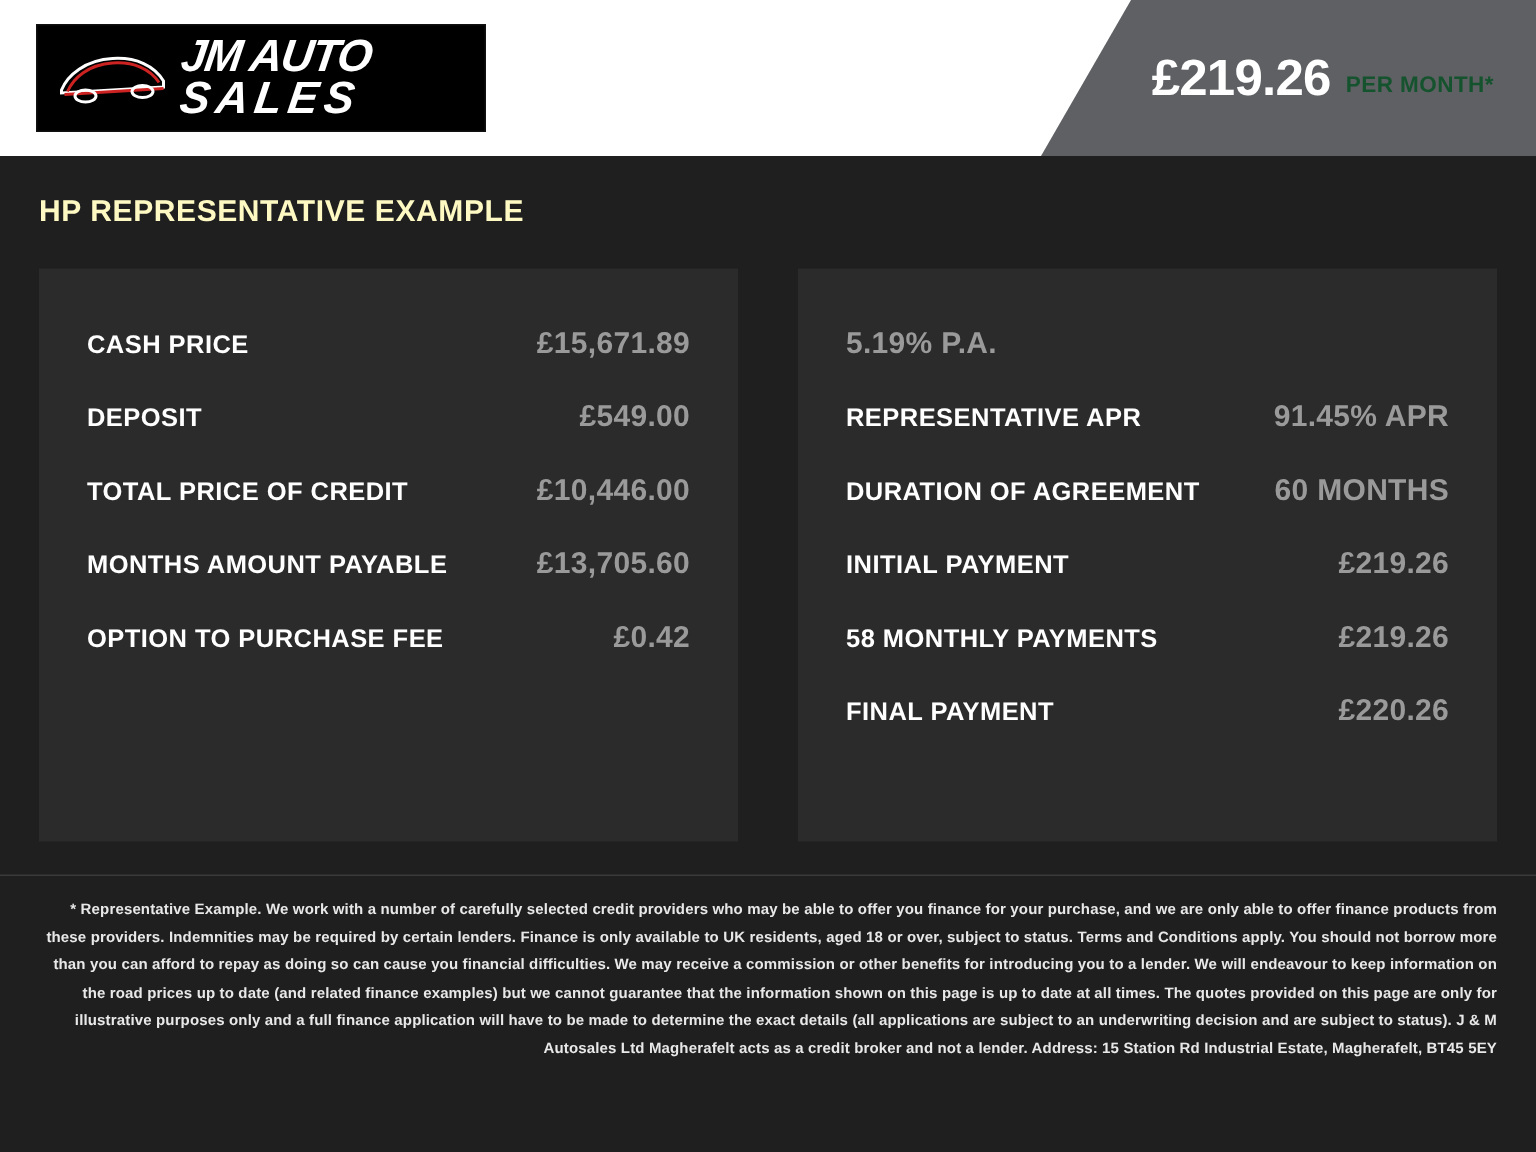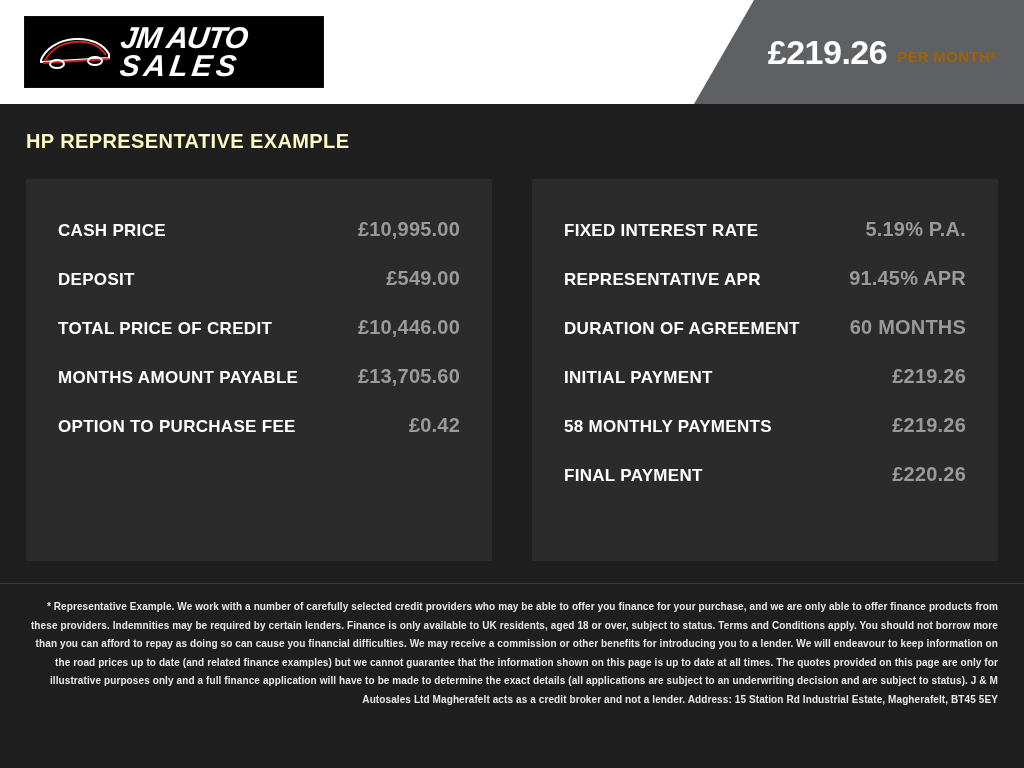--- a/index.html
+++ b/index.html
@@ -68,21 +68,21 @@
     right: 28px; top: 0; height: 104px;
     display: flex; align-items: center; gap: 10px;
   }
   .price-amount {
     color: #ffffff;
     font-size: 34px;
     font-weight: bold;
     letter-spacing: -0.5px;
   }
   .price-suffix {
-    color: #a16207;
+    color: #14532d;
     font-size: 15px;
     font-weight: bold;
     letter-spacing: 0.3px;
     padding-top: 8px;
   }
 
   
   .content {
     padding: 26px 26px 0 26px;
   }
@@ -170,21 +170,21 @@
   </div>
 
   <div class="content">
     <div class="section-title">HP REPRESENTATIVE EXAMPLE</div>
 
     <div class="panels">
 
       <div class="panel">
         <div class="row">
           <span class="row-label">CASH PRICE</span>
-          <span class="row-value">£10,995.00</span>
+          <span class="row-value">£15,671.89</span>
         </div>
         <div class="row">
           <span class="row-label">DEPOSIT</span>
           <span class="row-value">£549.00</span>
         </div>
         <div class="row">
           <span class="row-label">TOTAL PRICE OF CREDIT</span>
           <span class="row-value">£10,446.00</span>
         </div>
         <div class="row">
@@ -192,21 +192,20 @@
           <span class="row-value">£13,705.60</span>
         </div>
         <div class="row">
           <span class="row-label">OPTION TO PURCHASE FEE</span>
           <span class="row-value">£0.42</span>
         </div>
       </div>
 
       <div class="panel">
         <div class="row">
-          <span class="row-label">FIXED INTEREST RATE</span>
           <span class="row-value">5.19% P.A.</span>
         </div>
         <div class="row">
           <span class="row-label">REPRESENTATIVE APR</span>
           <span class="row-value">91.45% APR</span>
         </div>
         <div class="row">
           <span class="row-label">DURATION OF AGREEMENT</span>
           <span class="row-value">60 MONTHS</span>
         </div>

